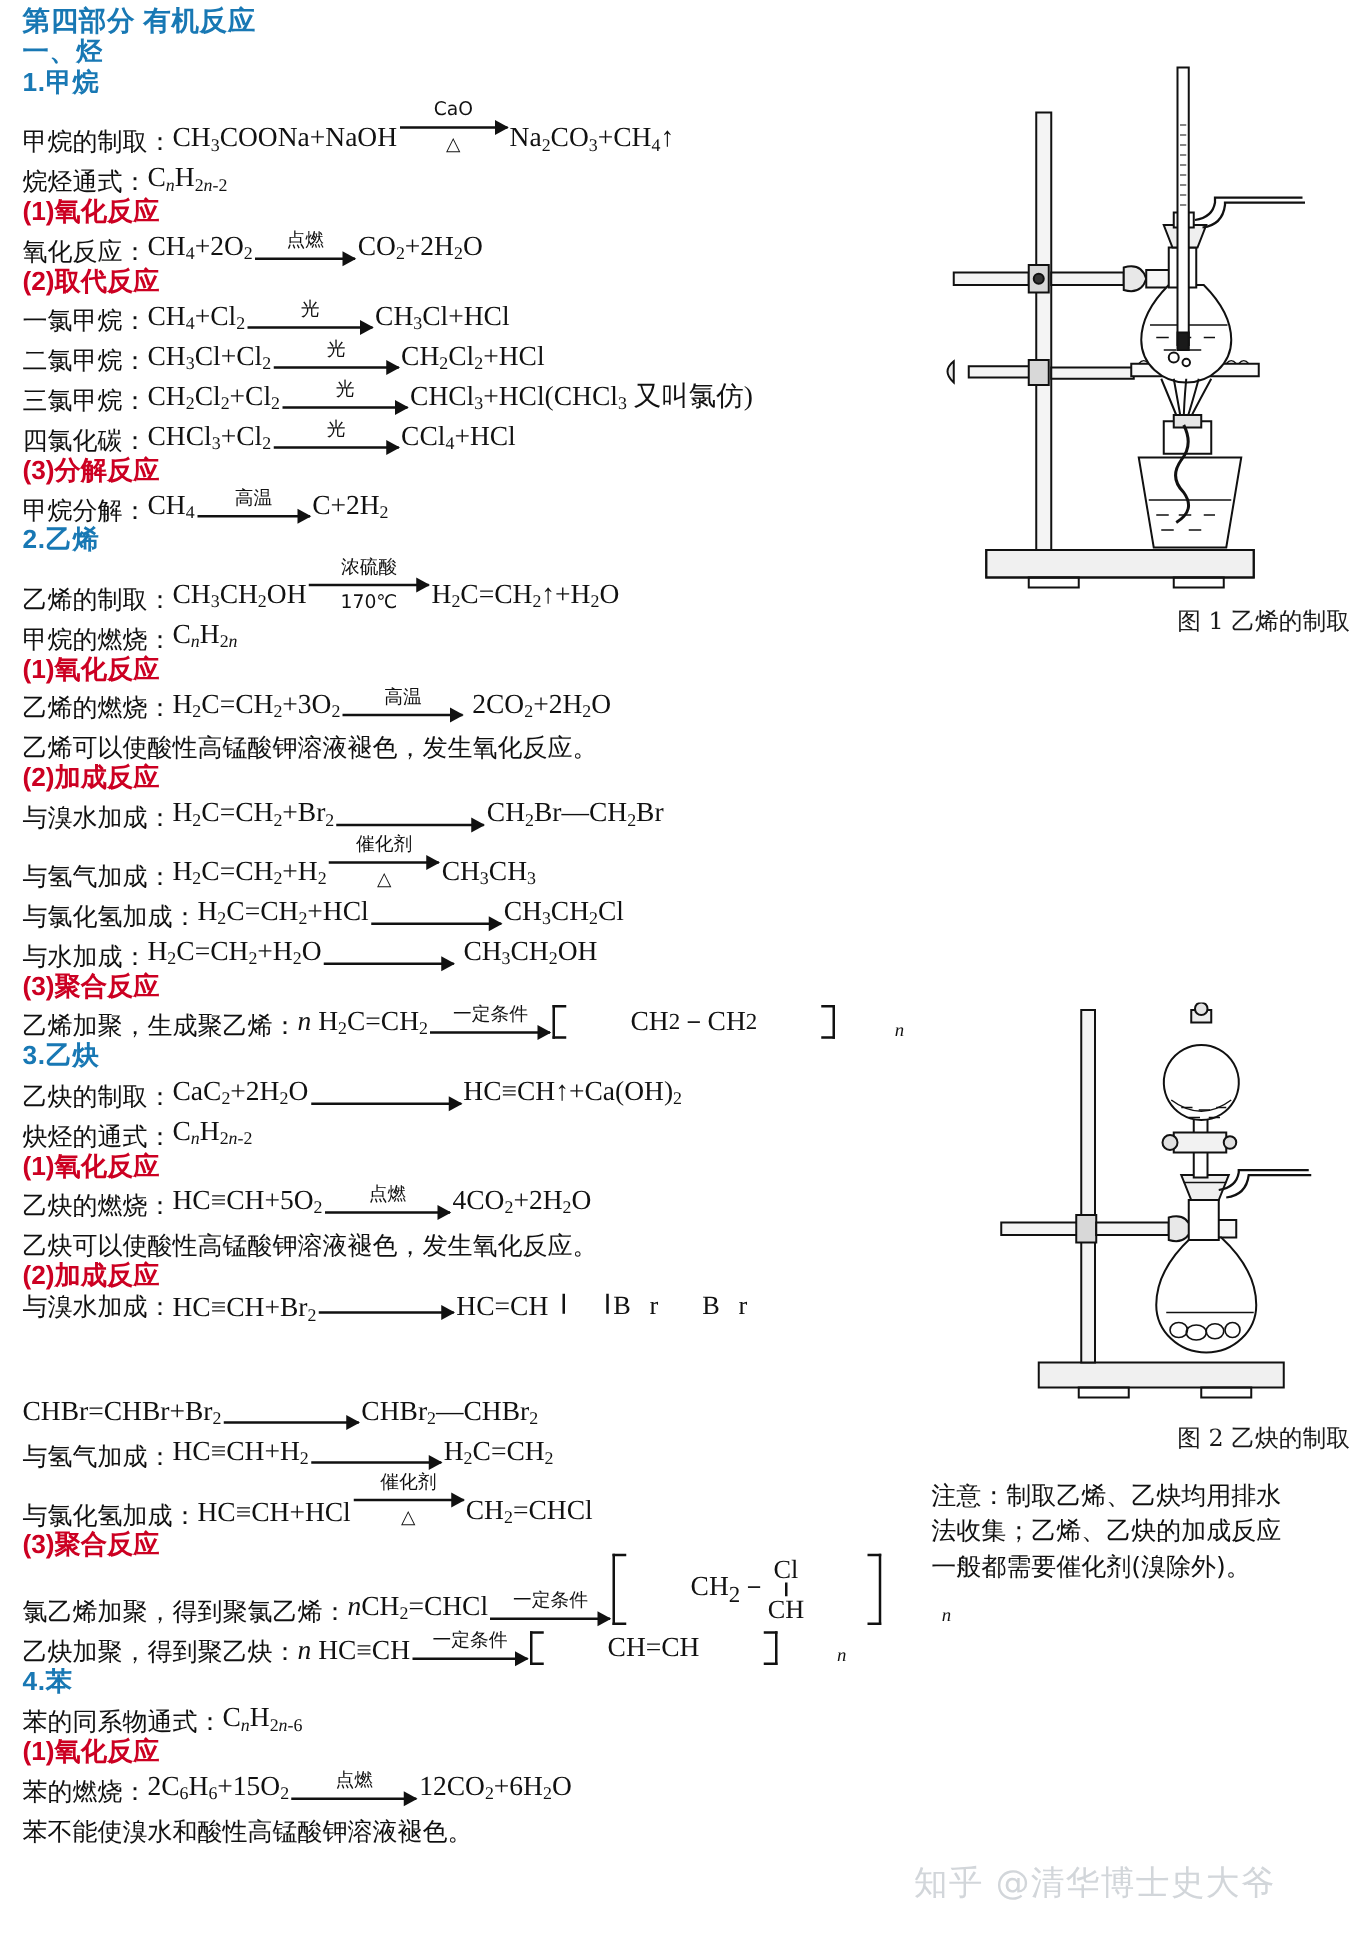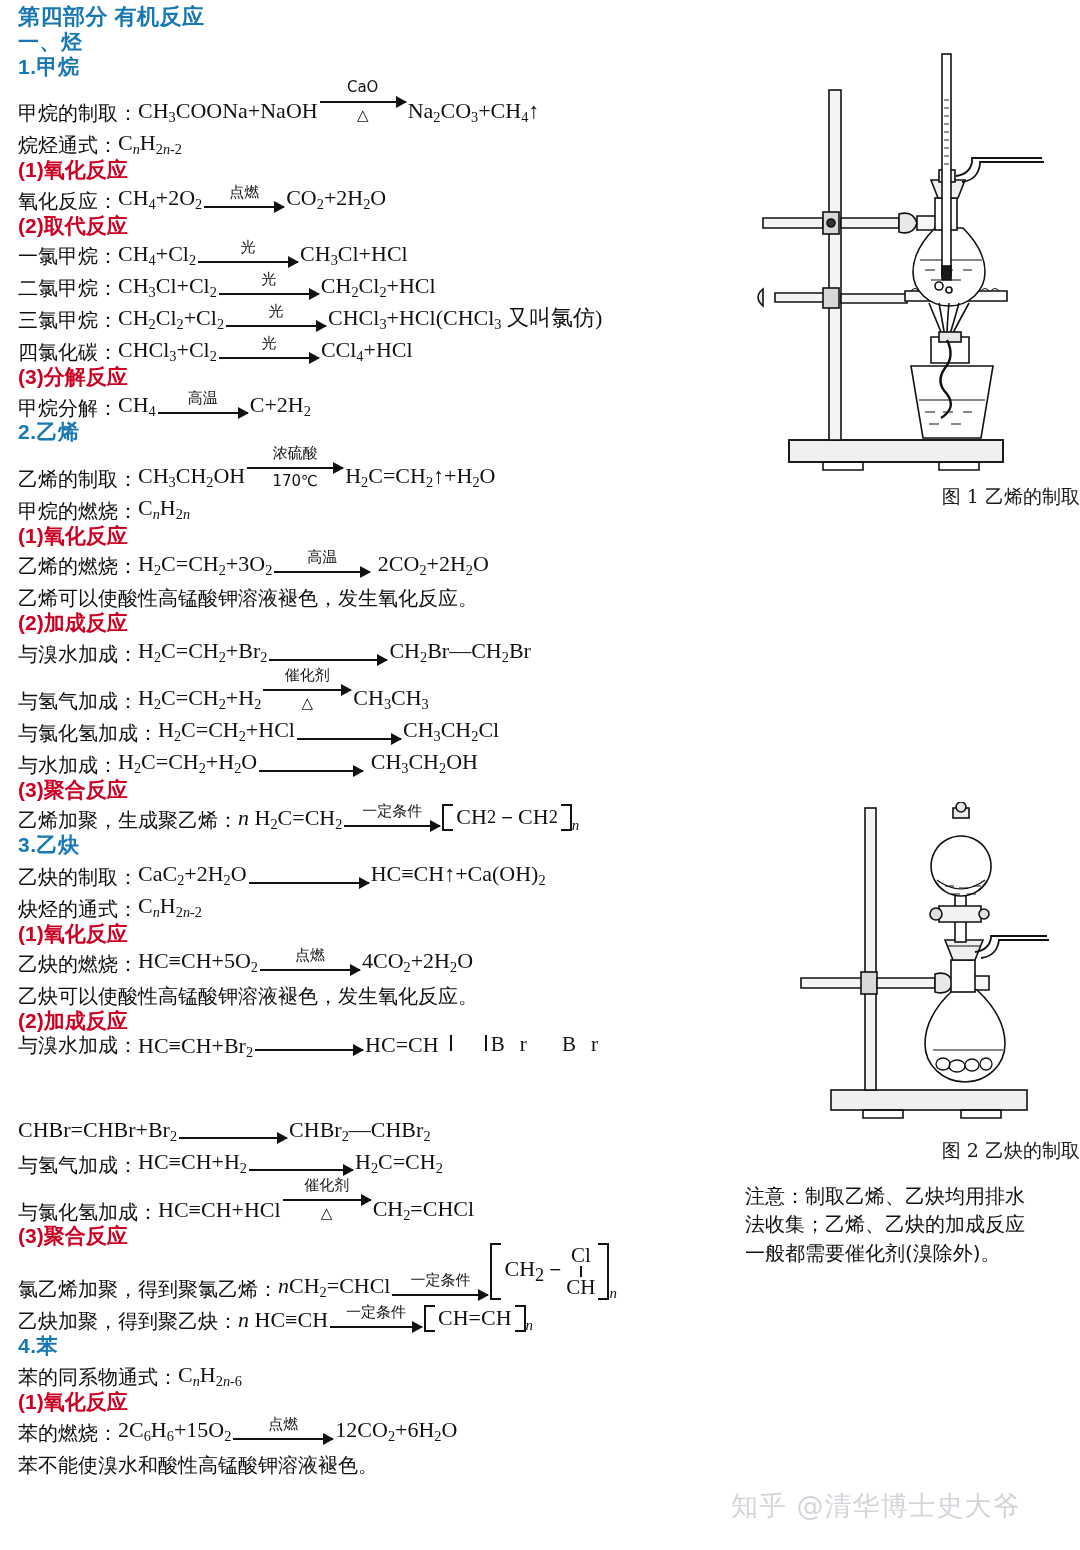--- a/index.html
+++ b/index.html
@@ -75,21 +75,21 @@
   }
   .arrow::after{
     content:"";position:absolute;right:-1px;top:0px;
     border-left:11px solid #111;
     border-top:6px solid transparent;
     border-bottom:6px solid transparent;
   }
   .tri{font-size:15px;font-family:"DejaVu Sans",sans-serif;}
 
   
-  .poly{display:inline-flex;align-items:center;font-family:"Liberation Serif",serif;font-size:22px;}
+  .poly{display:inline-flex;align-items:center;font-family:"Liberation Serif",serif;font-size:22px;gap:48px;}
   .brk{
     display:inline-block;width:9px;align-self:stretch;
     border-top:2px solid #111;border-bottom:2px solid #111;
   }
   .brk.l{border-left:2px solid #111;}
   .brk.r{border-right:2px solid #111;}
   .poly .inner{padding:2px 3px;display:flex;align-items:center;}
   .poly .sub-n{font-style:italic;font-size:15px;align-self:flex-end;margin-bottom:-2px;}
 
   

